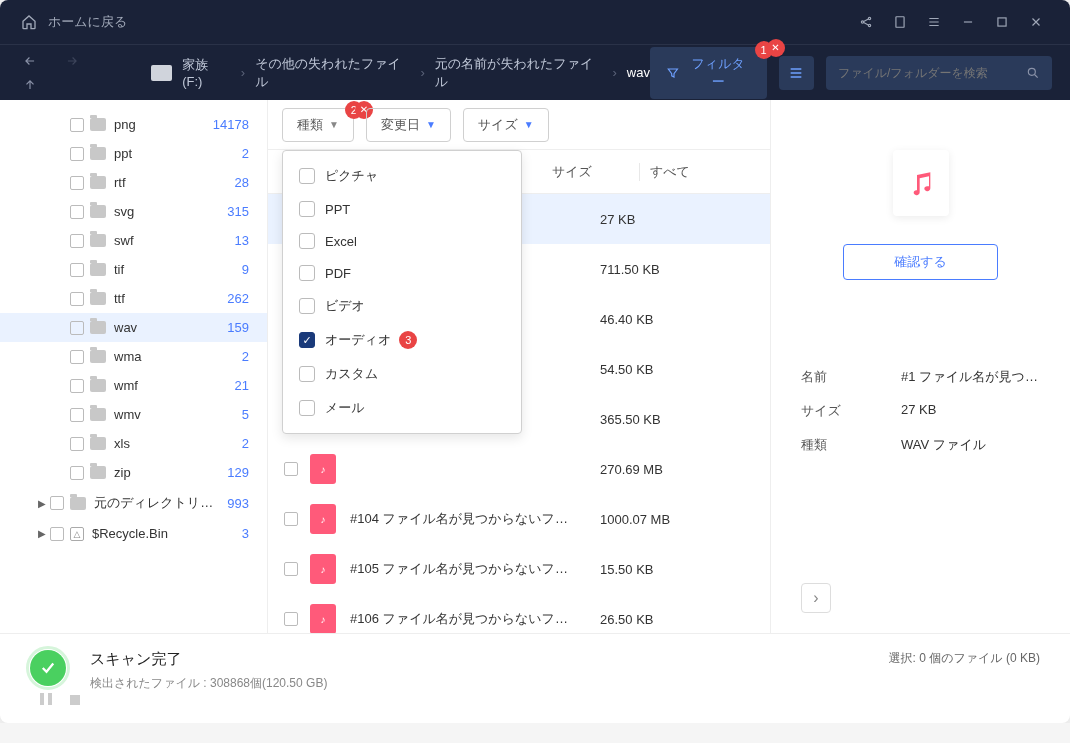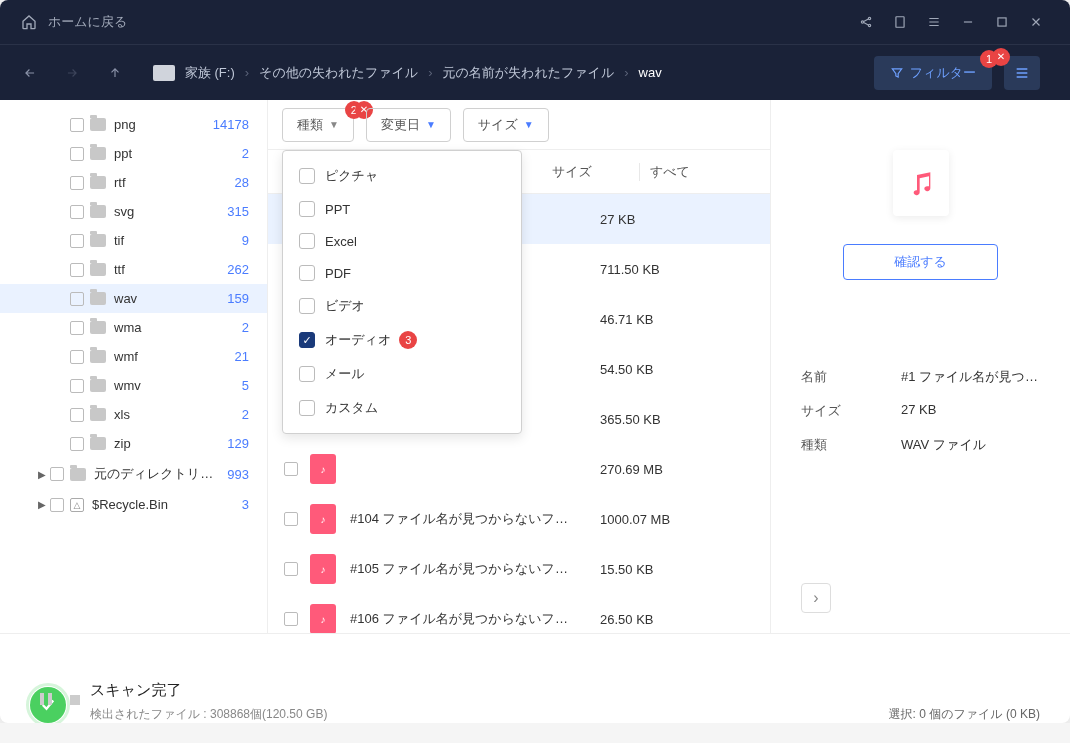--- a/index.html
+++ b/index.html
@@ -56,21 +56,21 @@
 .row.sel { background: #eaf2ff; }
 .detail { width: 300px; border-left: 1px solid #eee; padding: 50px 30px 20px; display: flex; flex-direction: column; }
 .detail .preview { display: flex; flex-direction: column; align-items: center; margin-bottom: 40px; }
 .detail .preview-icon { width: 56px; height: 66px; background: #fff; border-radius: 4px; box-shadow: 0 2px 8px rgba(0,0,0,0.08); display: flex; align-items: center; justify-content: center; margin-bottom: 28px; position: relative; }
 .detail .confirm-btn { padding: 8px 50px; border: 1px solid #4a7cff; border-radius: 4px; color: #4a7cff; font-size: 13px; cursor: pointer; }
 .detail .props { margin-top: 40px; }
 .detail .prop { display: flex; padding: 8px 0; font-size: 13px; }
 .detail .prop .label { width: 100px; color: #555; }
 .detail .prop .val { flex: 1; color: #333; white-space: nowrap; overflow: hidden; text-overflow: ellipsis; }
 .detail .nav-next { width: 30px; height: 30px; border: 1px solid #ddd; border-radius: 4px; display: flex; align-items: center; justify-content: center; color: #888; cursor: pointer; margin-top: auto; align-self: flex-start; }
-.statusbar { height: 90px; border-top: 1px solid #eee; display: flex; align-items: flex-end; padding: 0 30px; }
+.statusbar { height: 90px; border-top: 1px solid #eee; display: flex; align-items: flex-start; padding: 16px 30px; }
 .status-icon { width: 36px; height: 36px; border-radius: 50%; background: #4ad060; display: flex; align-items: center; justify-content: center; color: #fff; margin-right: 24px; position: relative; }
 .status-icon::after { content: ''; position: absolute; inset: -4px; border: 3px solid #d6f5db; border-radius: 50%; }
 .status-text .title { font-size: 15px; color: #222; margin-bottom: 6px; }
 .status-text .sub { font-size: 12px; color: #888; }
 .statusbar .spacer { flex: 1; }
 .recovery-btn { padding: 10px 28px; background: #e8ecef; color: #a0a8b0; border-radius: 4px; font-size: 13px; cursor: pointer; display: flex; align-items: center; gap: 6px; margin-bottom: 10px; }
 .status-right { text-align: right; }
 .selected-text { font-size: 12px; color: #666; }
 .pauseplay { position: absolute; bottom: 18px; left: 40px; display: flex; gap: 4px; }
 .pauseplay span { width: 4px; height: 12px; background: #ccc; }
@@ -158,20 +158,27 @@
         </svg>
       <span>フィルター</span>
       <span class="red-badge">1</span>
       <span class="red-badge x" style="top:-8px;right:-18px">✕</span>
     </button>
     <span class="view-btn">
         <svg width="16" height="16" viewBox="0 0 24 24" fill="none" stroke="#6ea0ff" stroke-width="2">
           <path d="M4 6h16M4 12h16M4 18h16"></path>
         </svg>
       </span>
+    <div class="search-box">
+      <input placeholder="ファイル/フォルダーを検索" style="">
+      <svg width="14" height="14" viewBox="0 0 24 24" fill="none" stroke="#8a92a8" stroke-width="2">
+          <circle cx="10" cy="10" r="6"></circle>
+          <path d="M20 20l-5-5"></path>
+        </svg>
+    </div>
   </div>
 
   <div class="content">
     <div class="sidebar" id="sidebar">
         <div class="tree-item">
       <span class="chk"></span>
       <span class="folder-icon"></span>
       <span class="name">png</span>
       <span class="count">14178</span>
     </div>
@@ -185,20 +192,26 @@
       <span class="chk"></span>
       <span class="folder-icon"></span>
       <span class="name">rtf</span>
       <span class="count">28</span>
     </div>
         <div class="tree-item">
       <span class="chk"></span>
       <span class="folder-icon"></span>
       <span class="name">svg</span>
       <span class="count">315</span>
+    </div>
+        <div class="tree-item">
+      <span class="chk"></span>
+      <span class="folder-icon"></span>
+      <span class="name">swf</span>
+      <span class="count">13</span>
     </div>
         <div class="tree-item">
       <span class="chk"></span>
       <span class="folder-icon"></span>
       <span class="name">tif</span>
       <span class="count">9</span>
     </div>
         <div class="tree-item">
       <span class="chk"></span>
       <span class="folder-icon"></span>
@@ -296,25 +309,25 @@
       <span class="chk"></span>
       <span>ビデオ</span>
     </div>
           <div class="dd-item">
       <span class="chk checked">✓</span>
       <span>オーディオ</span>
             <span class="bubble">3</span>
     </div>
           <div class="dd-item">
       <span class="chk"></span>
+      <span>カスタム</span>
+    </div>
+          <div class="dd-item">
+      <span class="chk"></span>
       <span>メール</span>
-    </div>
-          <div class="dd-item">
-      <span class="chk"></span>
-      <span>カスタム</span>
     </div>
         </div>
 
       <div class="table-head">
         <div class="th" style="width:264px"></div>
         <div class="th" style="width:98px">サイズ</div>
         <div class="th" style="flex:1;border-right:none">すべて</div>
       </div>
 
       <div class="rows" id="rows">
@@ -327,21 +340,21 @@
           <div class="row">
       <span class="chk"></span>
       <span class="file-icon">♪</span>
       <span class="fname"></span>
       <span class="fsize">711.50 KB</span>
     </div>
           <div class="row">
       <span class="chk"></span>
       <span class="file-icon">♪</span>
       <span class="fname"></span>
-      <span class="fsize">46.71 KB</span>
+      <span class="fsize">46.40 KB</span>
     </div>
           <div class="row">
       <span class="chk"></span>
       <span class="file-icon">♪</span>
       <span class="fname"></span>
       <span class="fsize">54.50 KB</span>
     </div>
           <div class="row">
       <span class="chk"></span>
       <span class="file-icon">♪</span>

